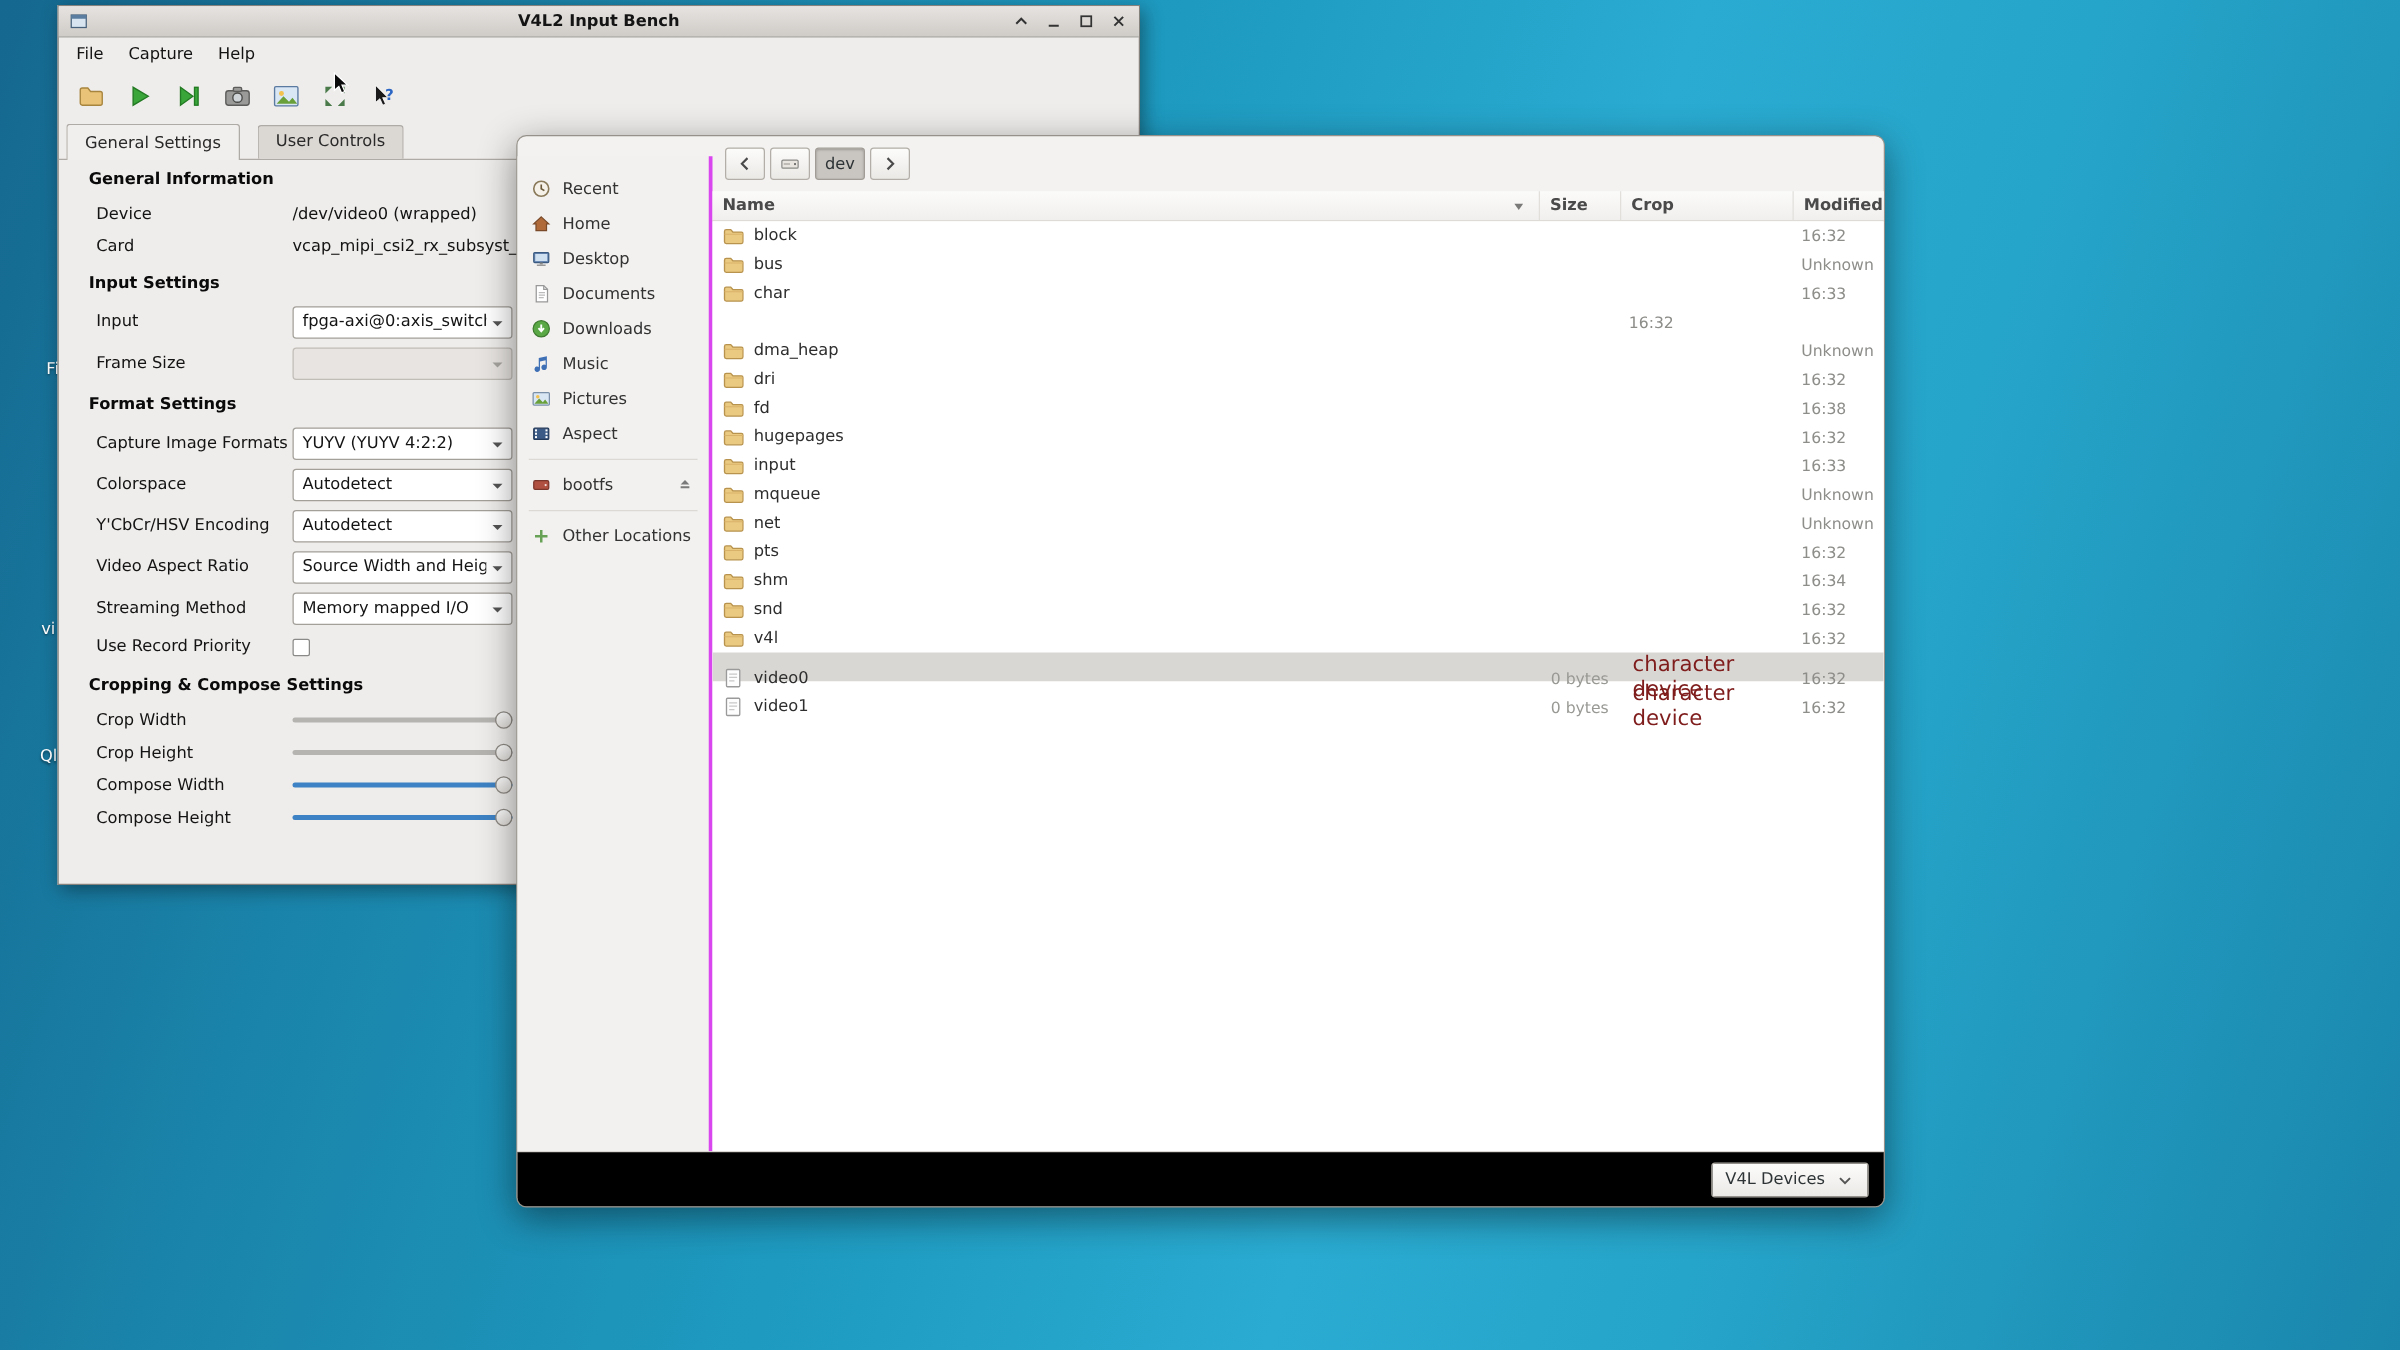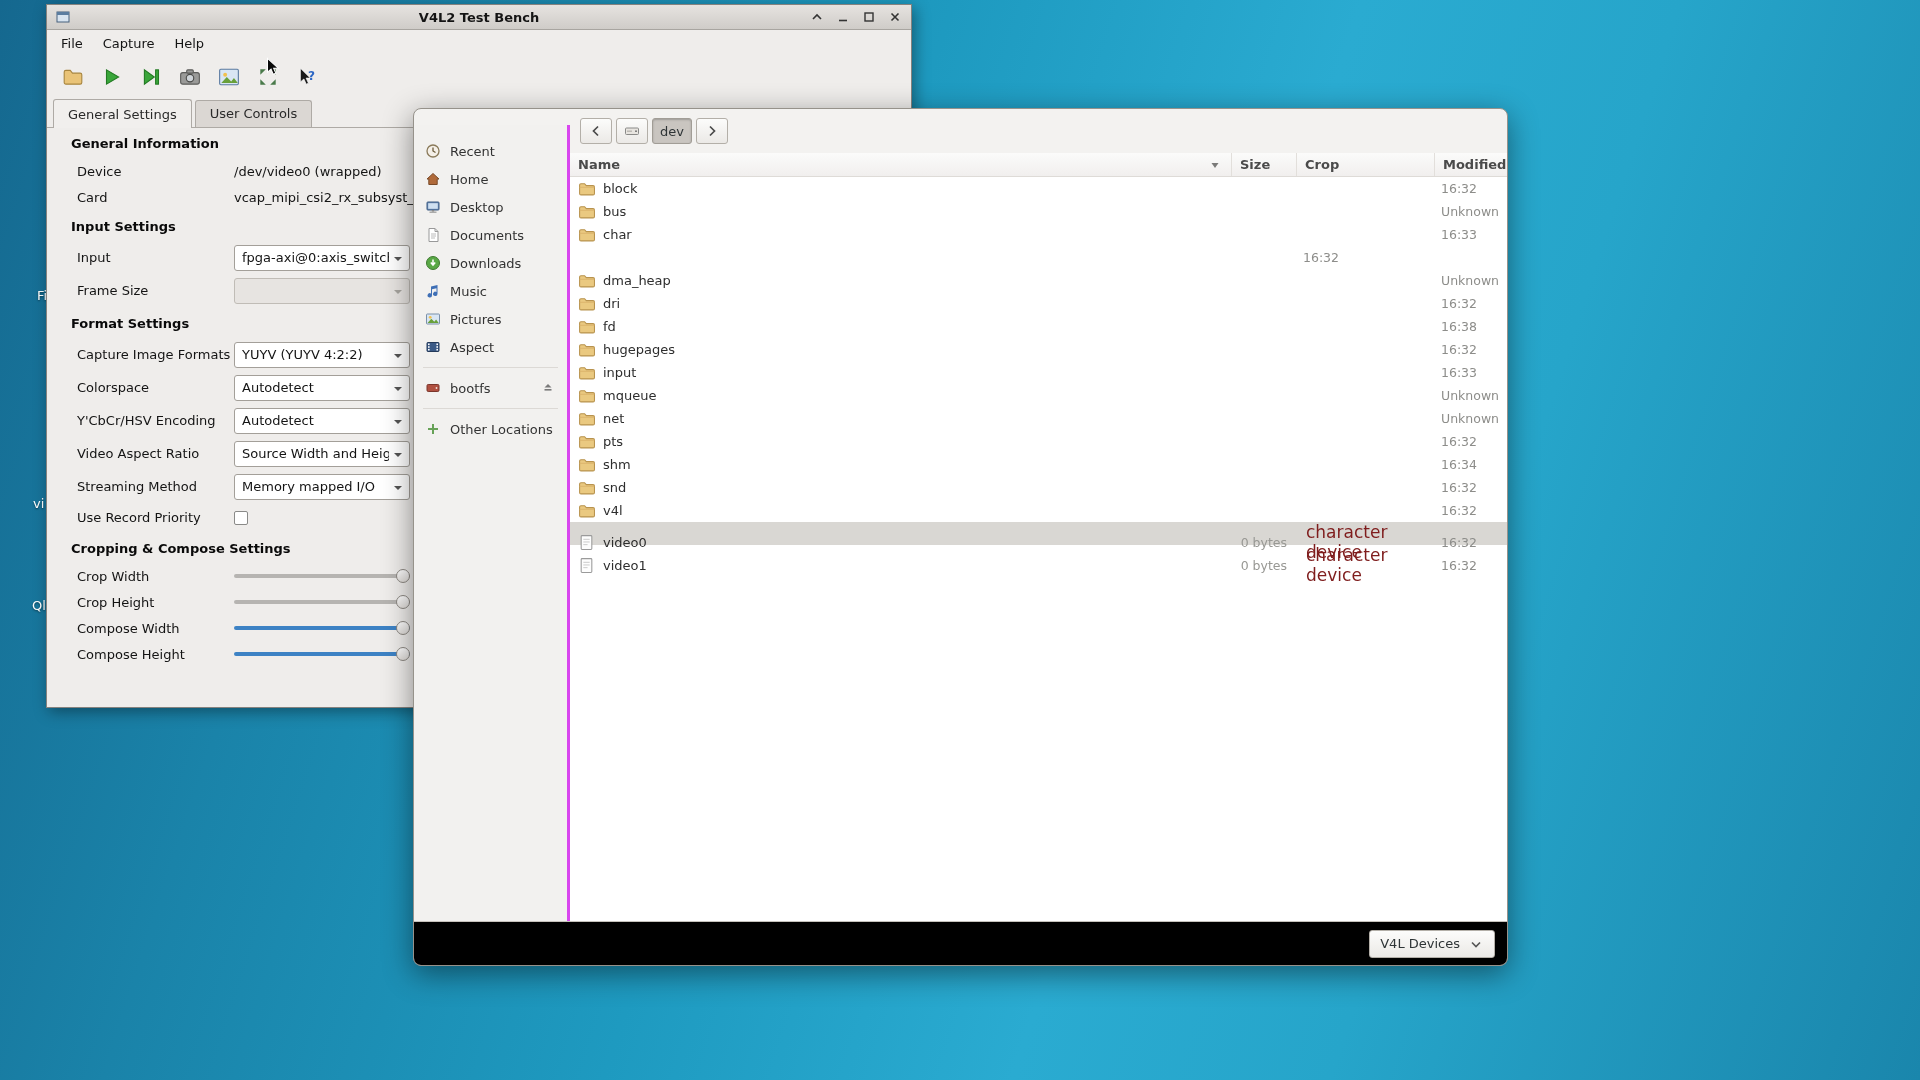--- a/index.html
+++ b/index.html
@@ -21,21 +21,21 @@
   .win-controls { margin-left:auto; display:flex; gap:9px; z-index:1; }
   .win-btn { width:17px; height:17px; display:flex; align-items:center; justify-content:center; }
   .win-btn svg { width:14px; height:14px; display:block; }
   .menubar { height:26px; display:flex; align-items:center; padding:0 4px; color:#141414; }
   .menu-item { padding:3px 10px; }
   .toolbar { height:42px; display:flex; align-items:center; gap:7px; padding:0 10px; }
   .tool-btn { width:32px; height:32px; display:flex; align-items:center; justify-content:center; border-radius:3px; }
   .tool-btn .ic svg { width:22px; height:22px; display:block; }
   .tab-bar { display:flex; align-items:flex-end; height:30px; padding:0 6px; border-bottom:1px solid #aeaaa5; }
   .tab { padding:5px 14px 6px; border:1px solid #aeaaa5; border-bottom:none; background:#dbd7d3;
-    margin-right:3px; border-radius:3px 3px 0 0; color:#2a2a2a; }
+    margin-right:14px; border-radius:3px 3px 0 0; color:#2a2a2a; }
   .tab.active { background:#f1efed; position:relative; top:1px; padding-top:7px; font-weight:normal; }
   .panel { padding:8px 0 0 30px; }
   .sec-heading { font-weight:bold; font-size:13px; color:#0a0a0a; margin:9px 0 7px -6px; }
   .panel > .sec-heading:first-child { margin-top:0; }
   .field-row { display:flex; align-items:center; height:33px; }
   .field-row.ctl-text { height:26px; }
   .field-row.ctl-checkbox { height:29px; }
   .field-row.ctl-slider { height:26px; }
   .f-label { width:157px; color:#141414; flex:0 0 auto; }
   .f-text { color:#141414; white-space:nowrap; overflow:hidden; width:192px; }
@@ -105,21 +105,21 @@
   <span class="desktop-fragment" style="left:32px;top:598px">Ql</span>
 
   <section class="app-window">
     <header class="titlebar">
       <span class="ic">
           <svg viewBox="0 0 16 16">
             <rect x="2" y="3" width="12" height="10" fill="#d8e4f0" stroke="#47617c"></rect>
             <rect x="2" y="3" width="12" height="3" fill="#5b7da0"></rect>
           </svg>
         </span>
-      <span class="title">V4L2 Test Bench</span>
+      <span class="title">V4L2 Input Bench</span>
       <span class="win-controls">
         <button class="win-btn">
             <span class="ic">
               <svg viewBox="0 0 16 16">
                 <path d="M4 10l4-4 4 4" fill="none" stroke="#333" stroke-width="1.6"></path>
               </svg>
             </span>
           </button>
         <button class="win-btn">
             <span class="ic">

